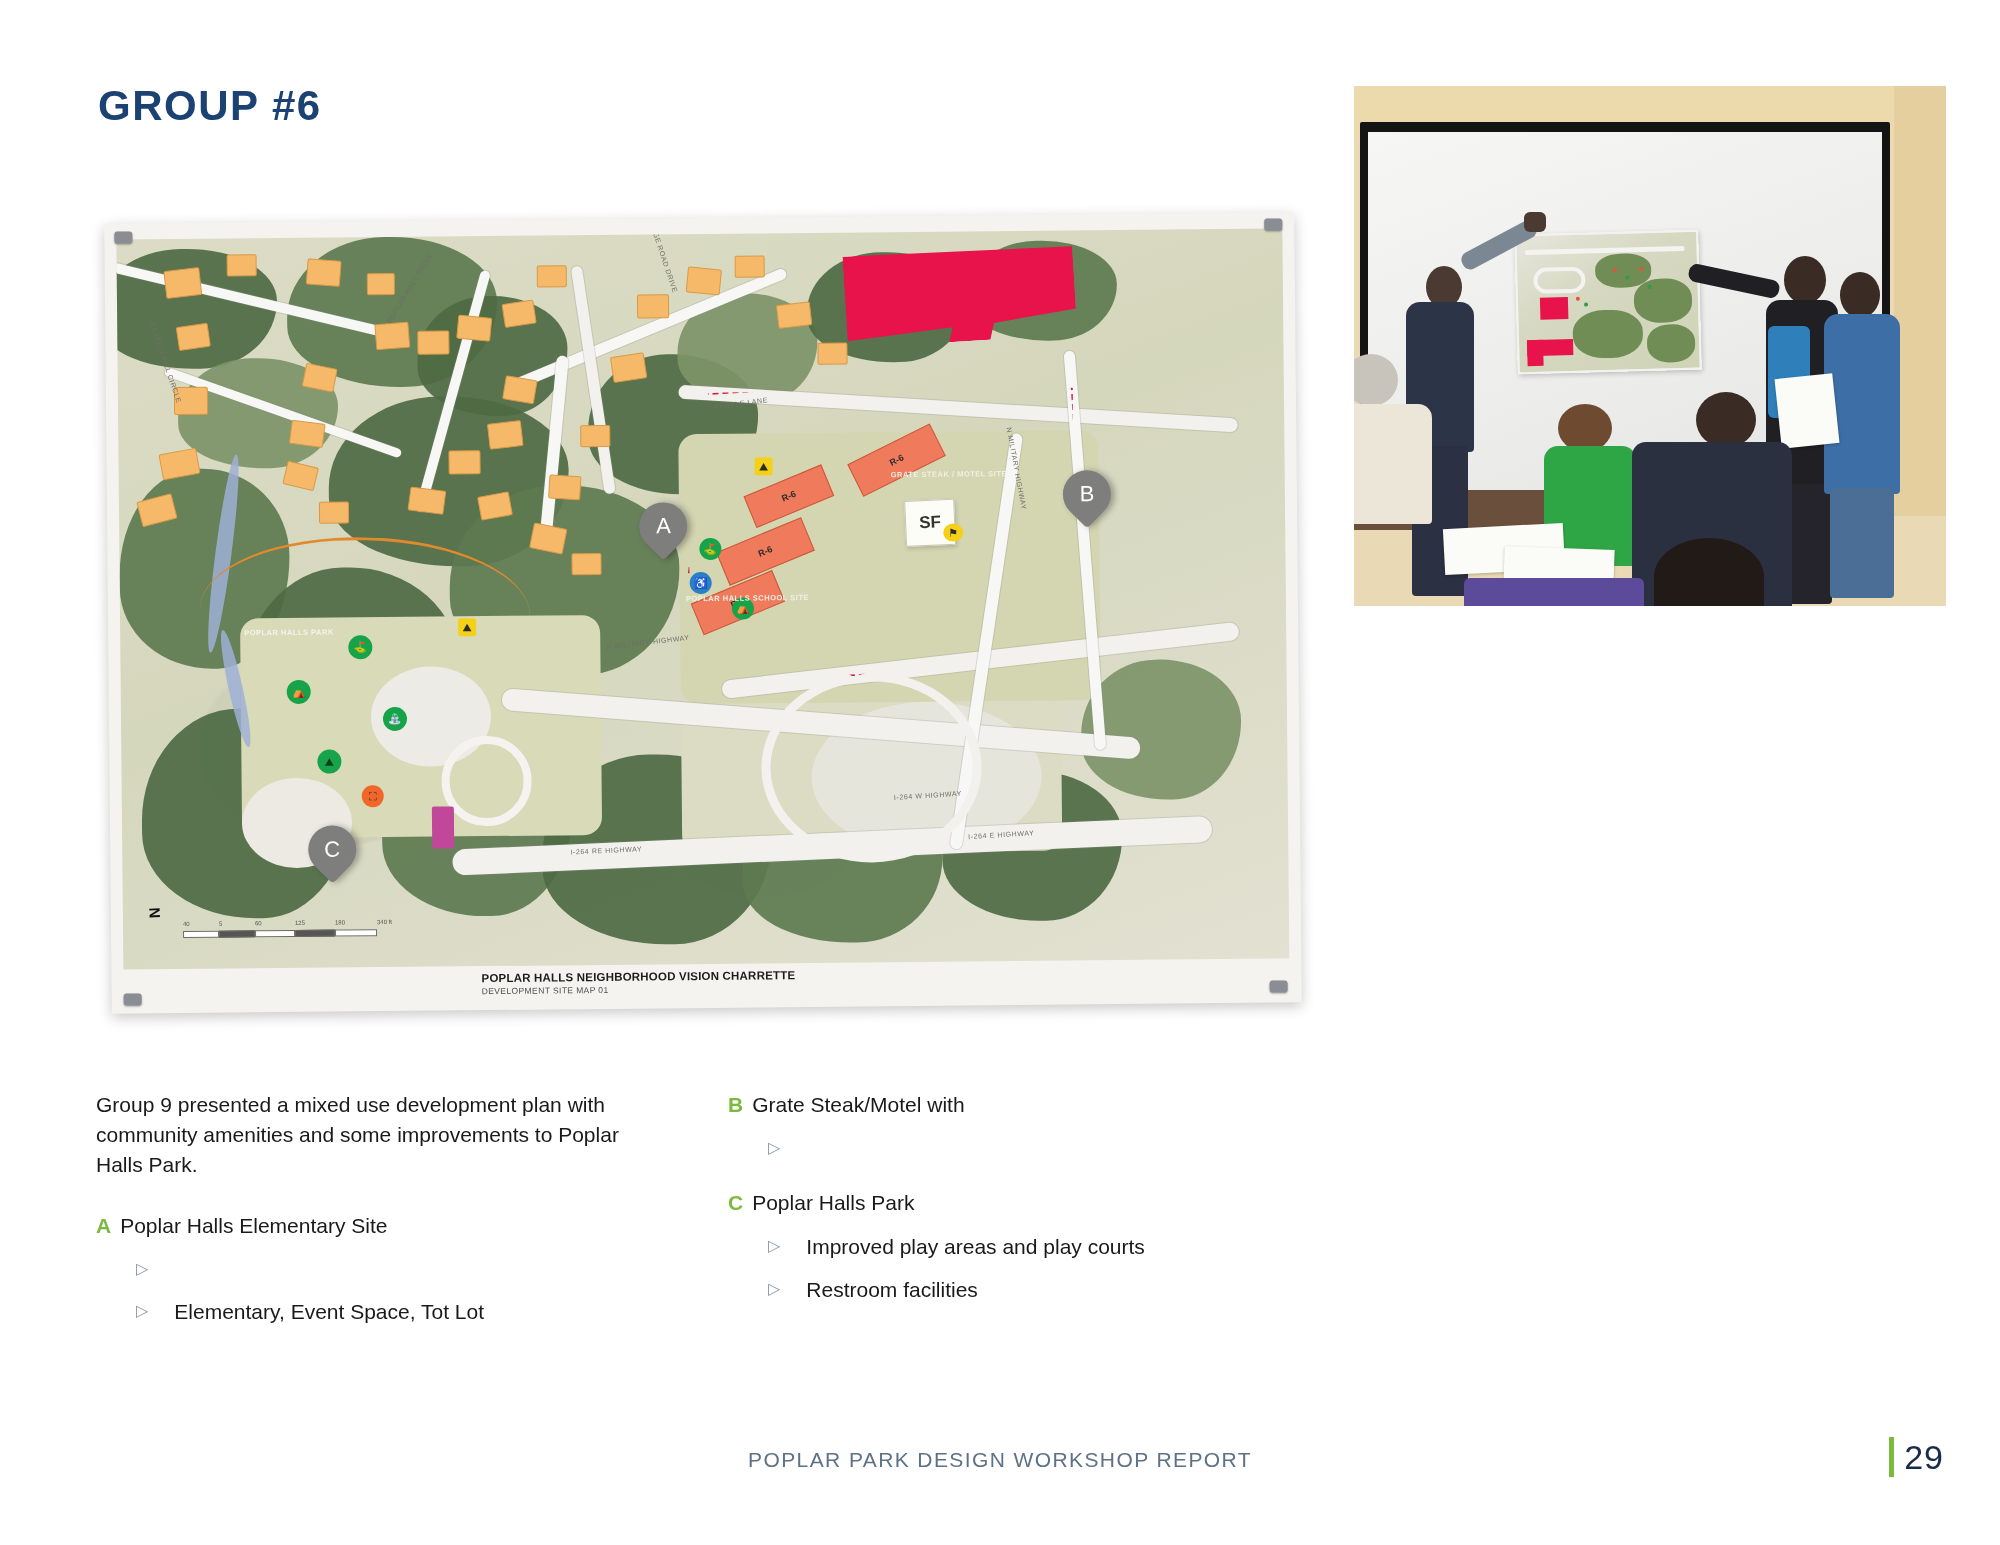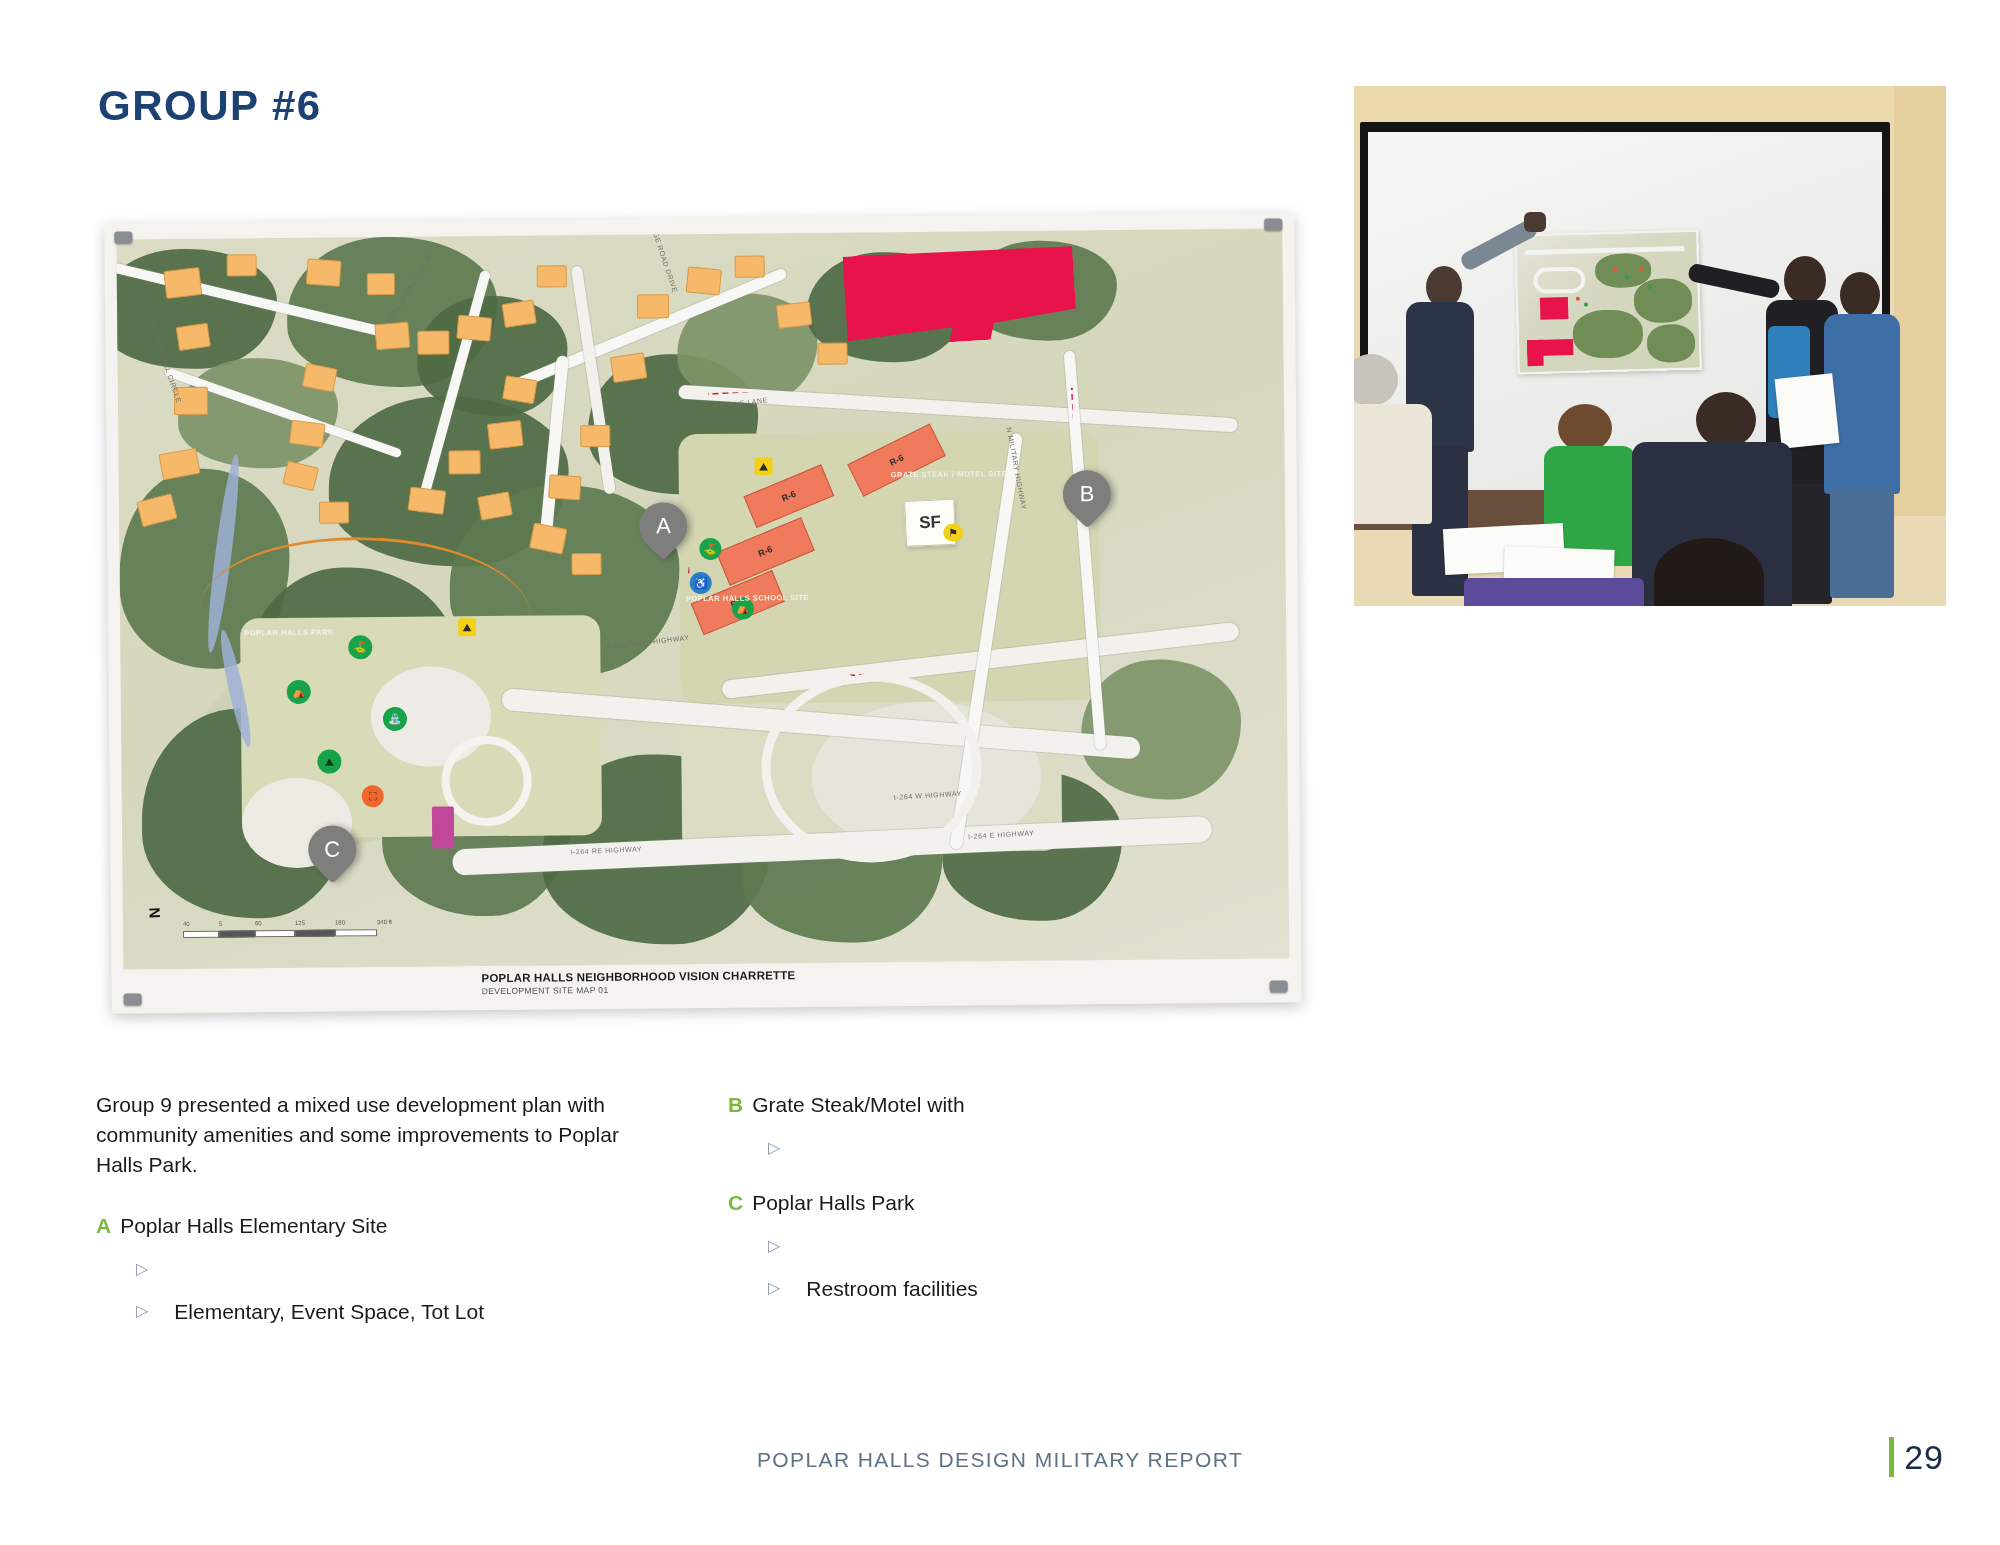--- a/index.html
+++ b/index.html
@@ -579,27 +579,28 @@
       </li>
     </ul>
 
     <div class="item-head">
       <span class="item-letter">C</span>
       <span>Poplar Halls Park</span>
     </div>
     <ul class="sub-list">
       <li>
         <span class="tri">▷</span>
+        <span class="txt">Improved play areas and play courts</span>
       </li>
       <li>
         <span class="tri">▷</span>
         <span class="txt">Restroom facilities</span>
       </li>
     </ul>
   </div>
 
-  <div class="footer-title">POPLAR HALLS DESIGN MILITARY REPORT</div>
+  <div class="footer-title">POPLAR PARK DESIGN WORKSHOP REPORT</div>
   <div class="page-num">
     <div class="bar"></div>
     <div class="num">29</div>
   </div>
 
 </div>
 
 </body></html>

